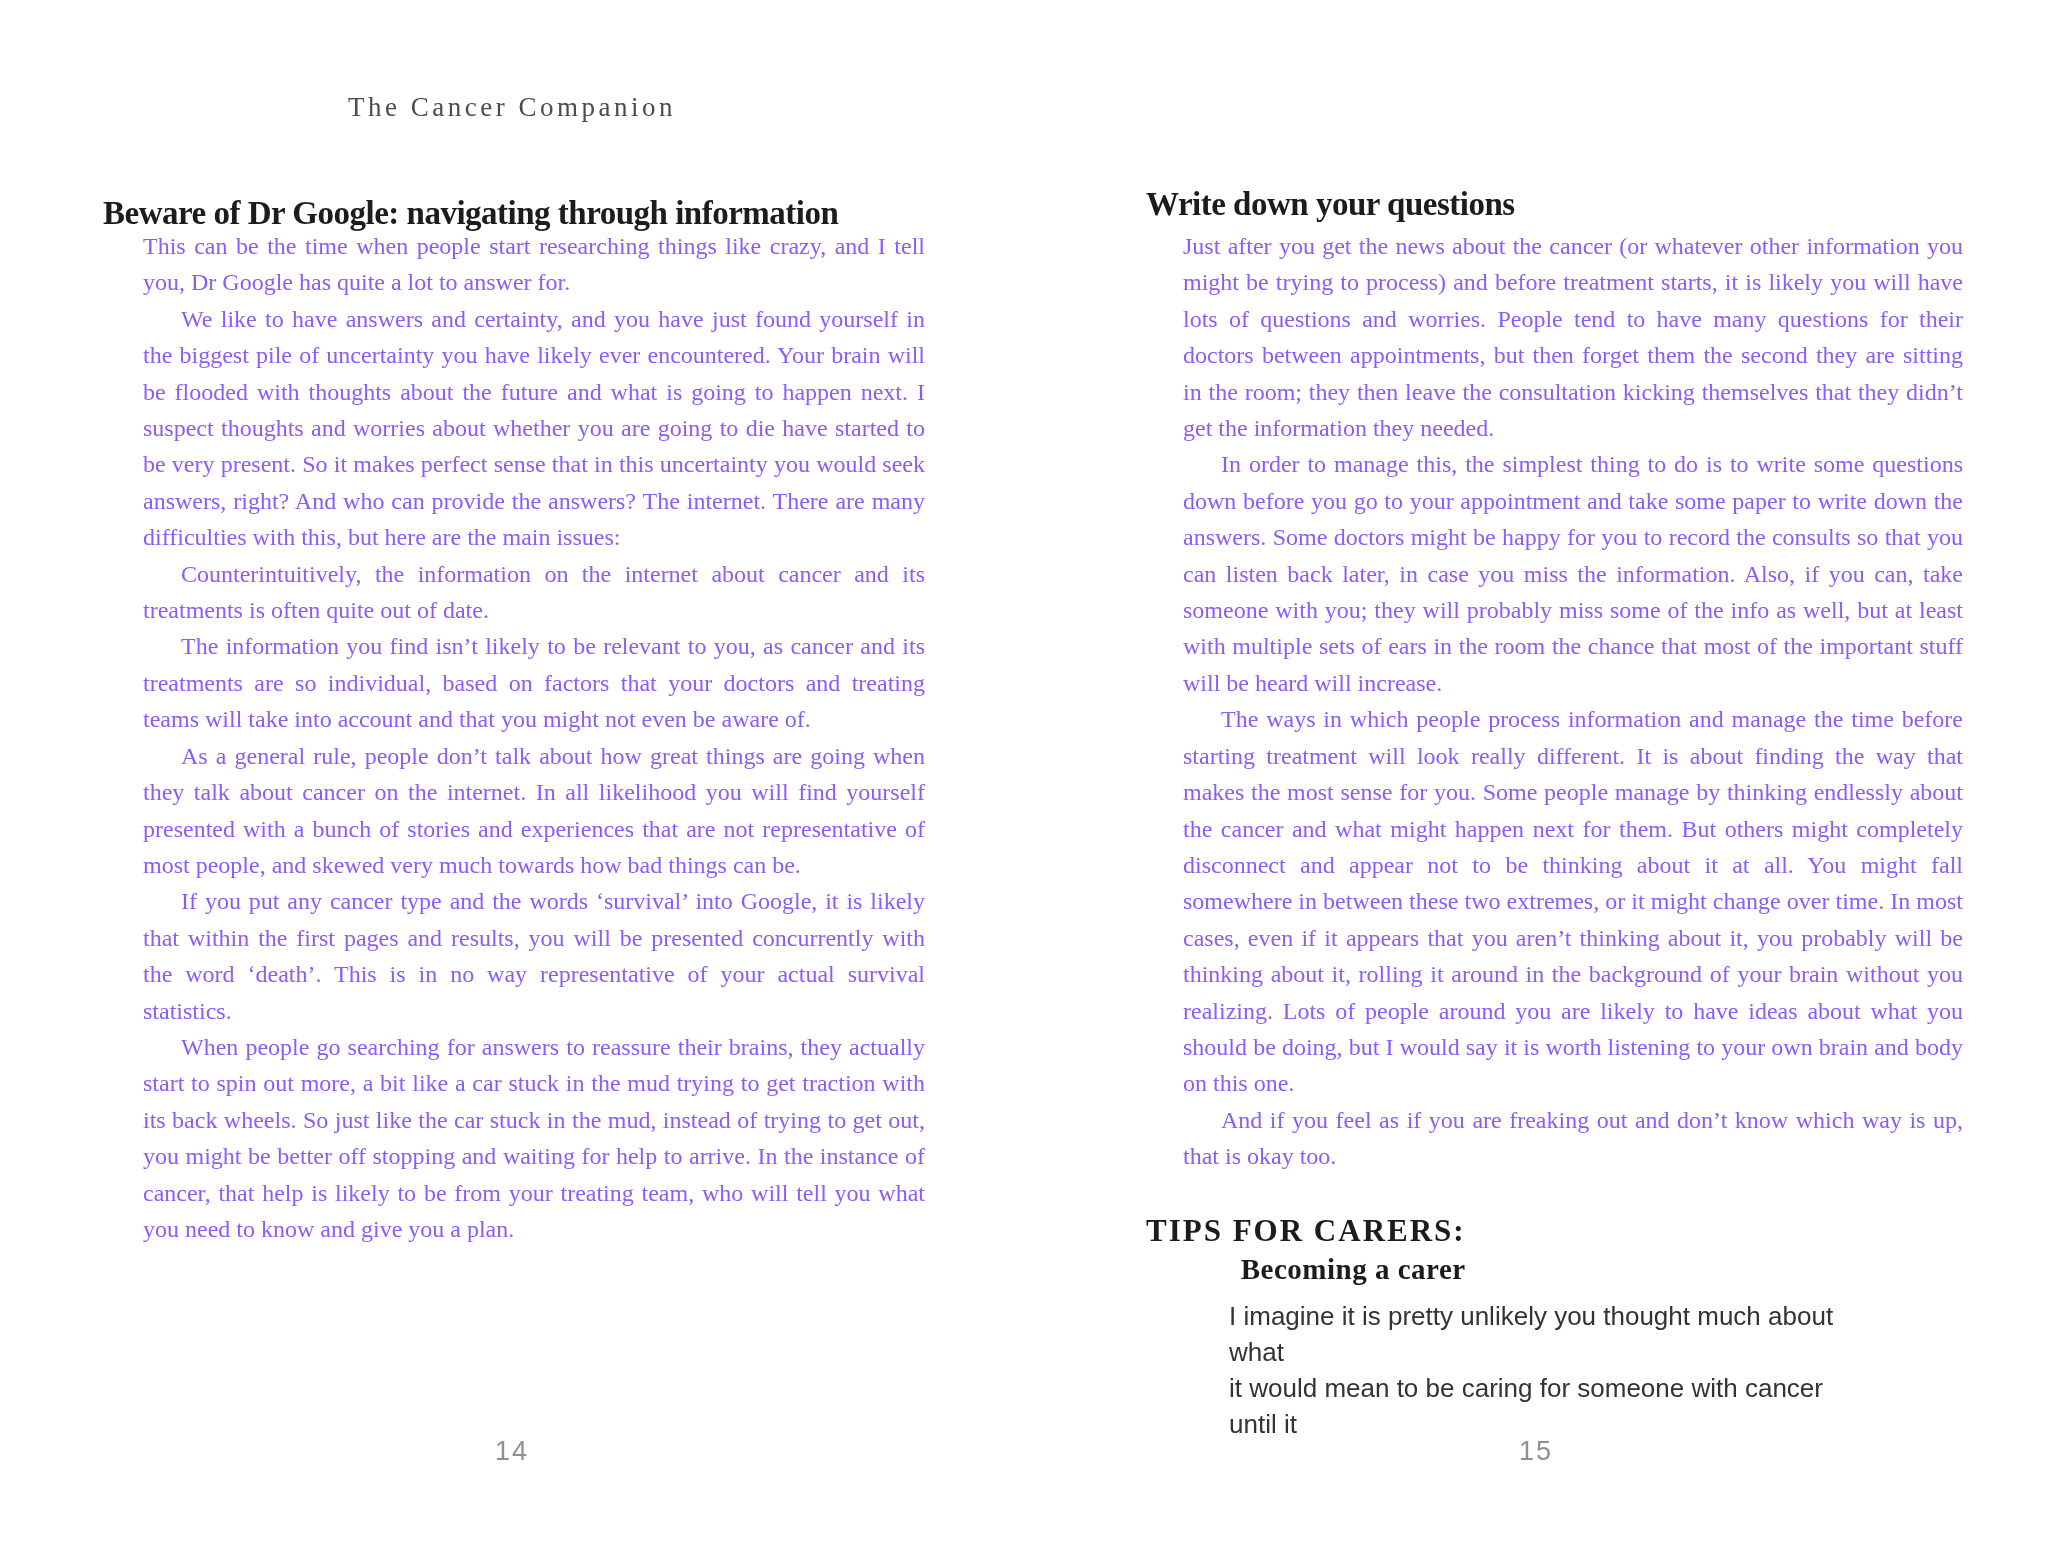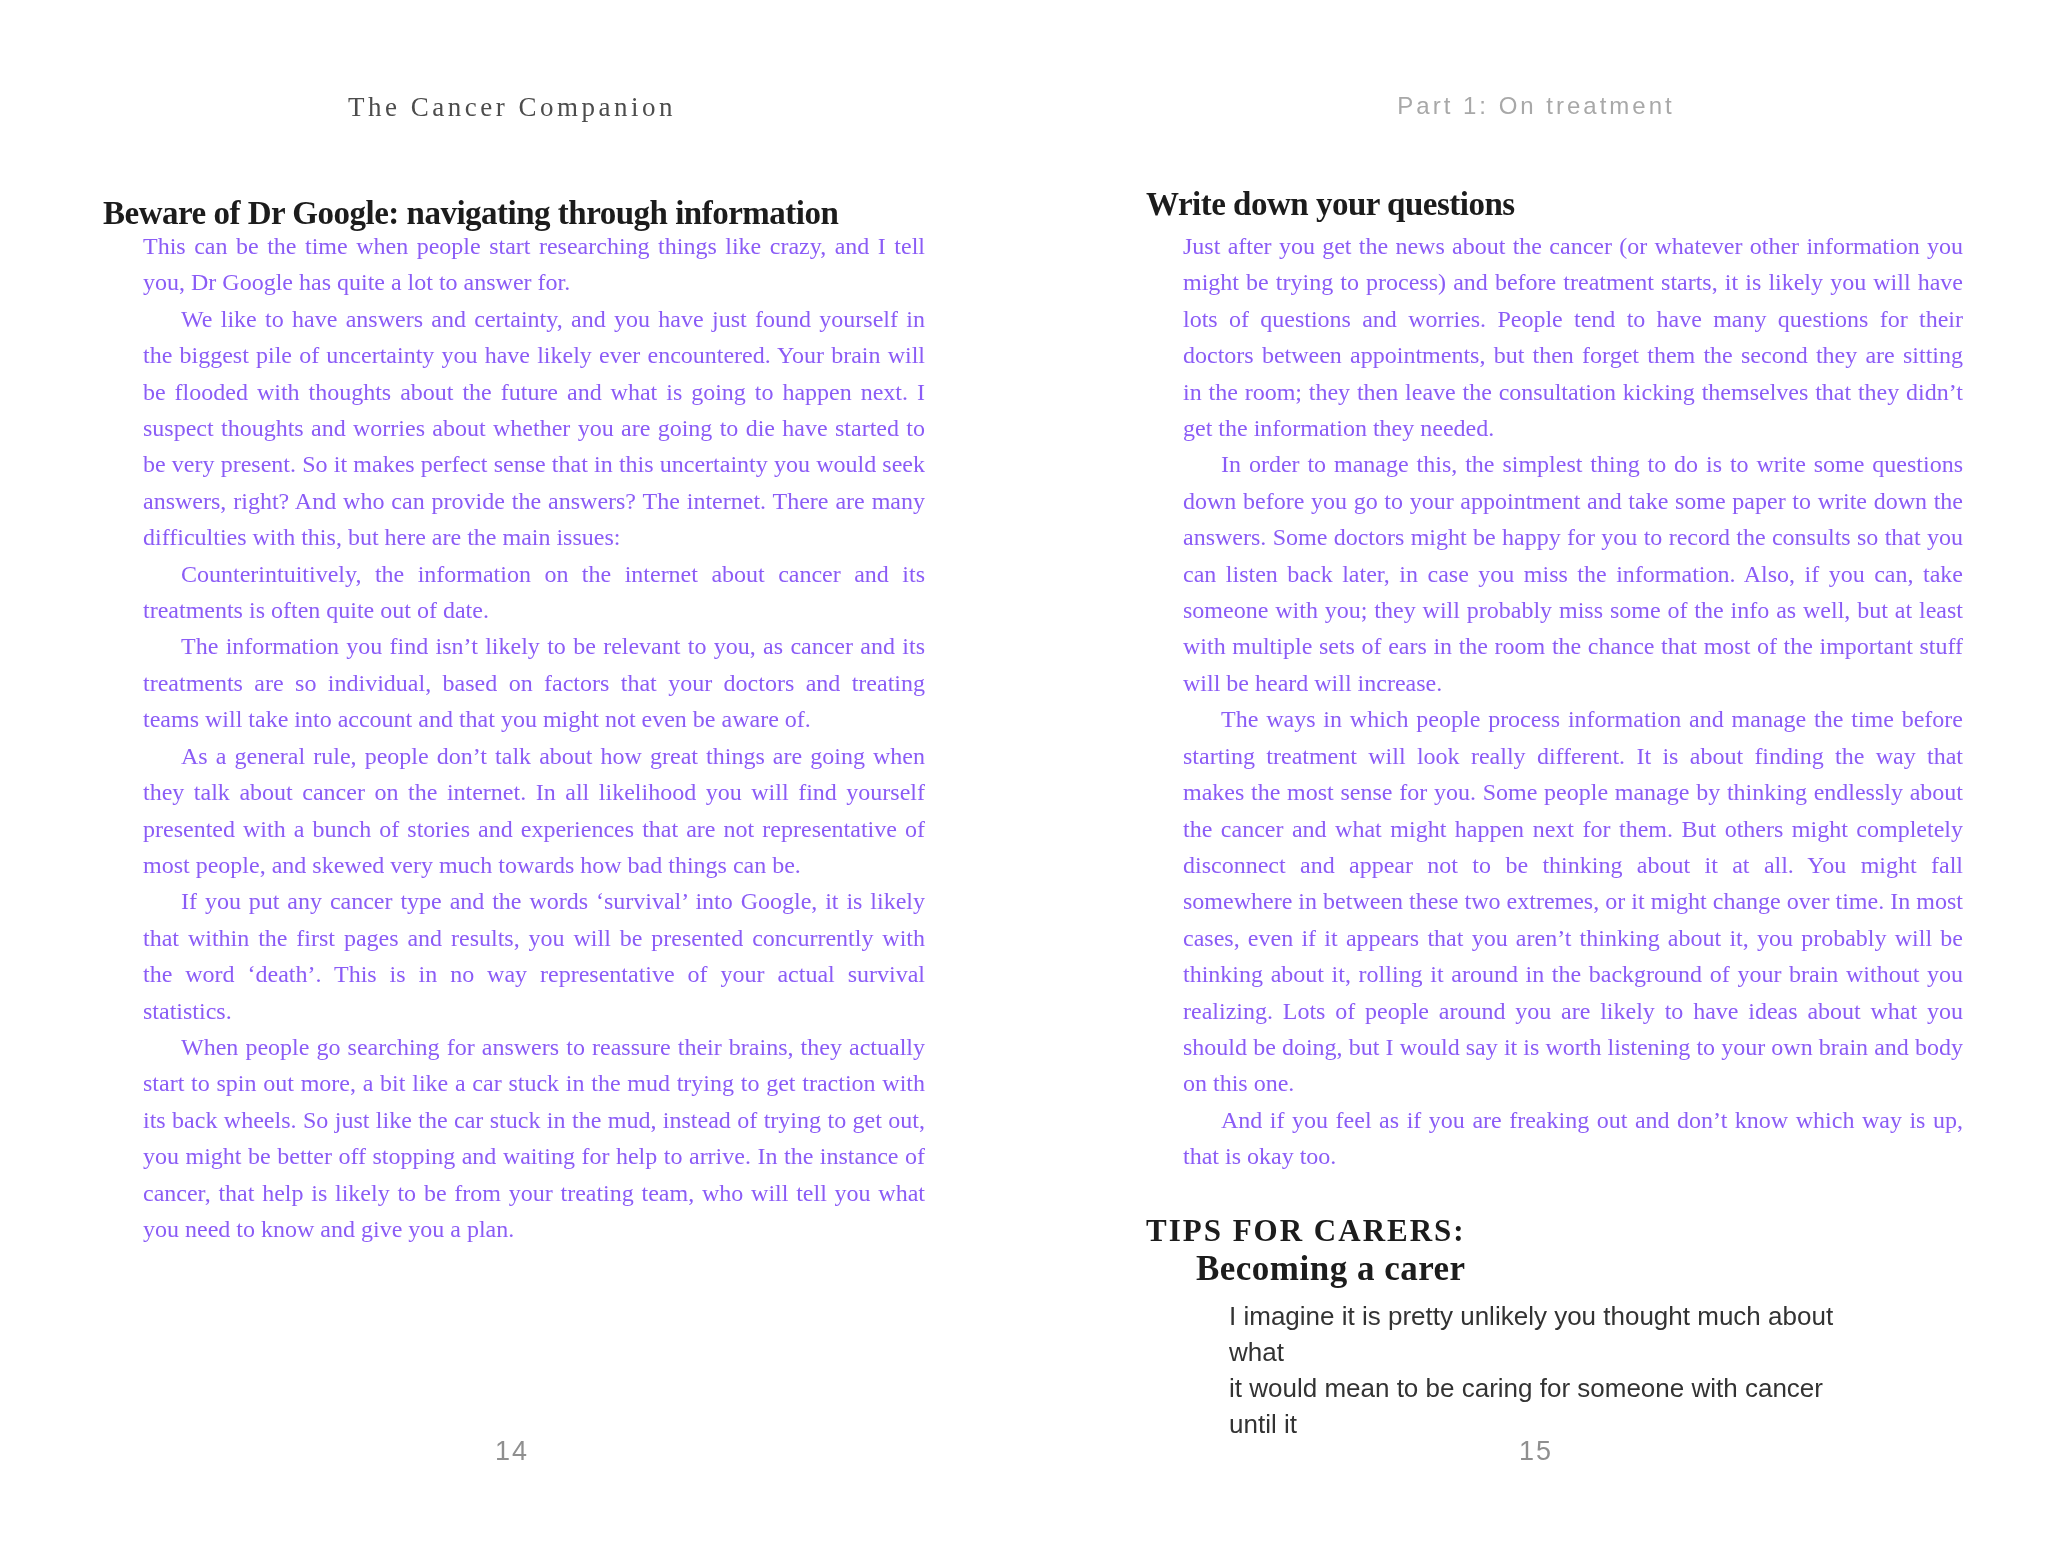--- a/index.html
+++ b/index.html
@@ -78,21 +78,21 @@
     font-weight: bold;
     color: #1c1c1c;
     text-align: right;
   }
   .tips-kicker {
     font-size: 31px;
     letter-spacing: 2px;
     line-height: 38px;
   }
   .tips-title {
-    font-size: 35px;
+    font-size: 29px;
     letter-spacing: 0.5px;
     line-height: 38px;
   }
   .tips-intro {
     position: absolute;
     left: 1229px;
     top: 1298px;
     width: 640px;
     font-family: "Liberation Sans", sans-serif;
     font-size: 26px;
@@ -129,21 +129,20 @@
     <p>We like to have answers and certainty, and you have just found yourself in the biggest pile of uncertainty you have likely ever encountered. Your brain will be flooded with thoughts about the future and what is going to happen next. I suspect thoughts and worries about whether you are going to die have started to be very present. So it makes perfect sense that in this uncertainty you would seek answers, right? And who can provide the answers? The internet. There are many difficulties with this, but here are the main issues:</p>
     <p>Counterintuitively, the information on the internet about cancer and its treatments is often quite out of date.</p>
     <p>The information you find isn’t likely to be relevant to you, as cancer and its treatments are so individual, based on factors that your doctors and treating teams will take into account and that you might not even be aware of.</p>
     <p>As a general rule, people don’t talk about how great things are going when they talk about cancer on the internet. In all likelihood you will find yourself presented with a bunch of stories and experiences that are not representative of most people, and skewed very much towards how bad things can be.</p>
     <p>If you put any cancer type and the words ‘survival’ into Google, it is likely that within the first pages and results, you will be presented concurrently with the word ‘death’. This is in no way representative of your actual survival statistics.</p>
     <p>When people go searching for answers to reassure their brains, they actually start to spin out more, a bit like a car stuck in the mud trying to get traction with its back wheels. So just like the car stuck in the mud, instead of trying to get out, you might be better off stopping and waiting for help to arrive. In the instance of cancer, that help is likely to be from your treating team, who will tell you what you need to know and give you a plan.</p>
   </div>
 
   <div class="page-number left">14</div>
 
-  <div class="running-head right">Part 1: On treatment</div>
 
   <div class="section-heading right">Write down your questions</div>
 
   <div class="body-col right">
     <p>Just after you get the news about the cancer (or whatever other information you might be trying to process) and before treatment starts, it is likely you will have lots of questions and worries. People tend to have many questions for their doctors between appointments, but then forget them the second they are sitting in the room; they then leave the consultation kicking themselves that they didn’t get the information they needed.</p>
     <p>In order to manage this, the simplest thing to do is to write some questions down before you go to your appointment and take some paper to write down the answers. Some doctors might be happy for you to record the consults so that you can listen back later, in case you miss the information. Also, if you can, take someone with you; they will probably miss some of the info as well, but at least with multiple sets of ears in the room the chance that most of the important stuff will be heard will increase.</p>
     <p>The ways in which people process information and manage the time before starting treatment will look really different. It is about finding the way that makes the most sense for you. Some people manage by thinking endlessly about the cancer and what might happen next for them. But others might completely disconnect and appear not to be thinking about it at all. You might fall somewhere in between these two extremes, or it might change over time. In most cases, even if it appears that you aren’t thinking about it, you probably will be thinking about it, rolling it around in the background of your brain without you realizing. Lots of people around you are likely to have ideas about what you should be doing, but I would say it is worth listening to your own brain and body on this one.</p>
     <p>And if you feel as if you are freaking out and don’t know which way is up, that is okay too.</p>
   </div>
 

